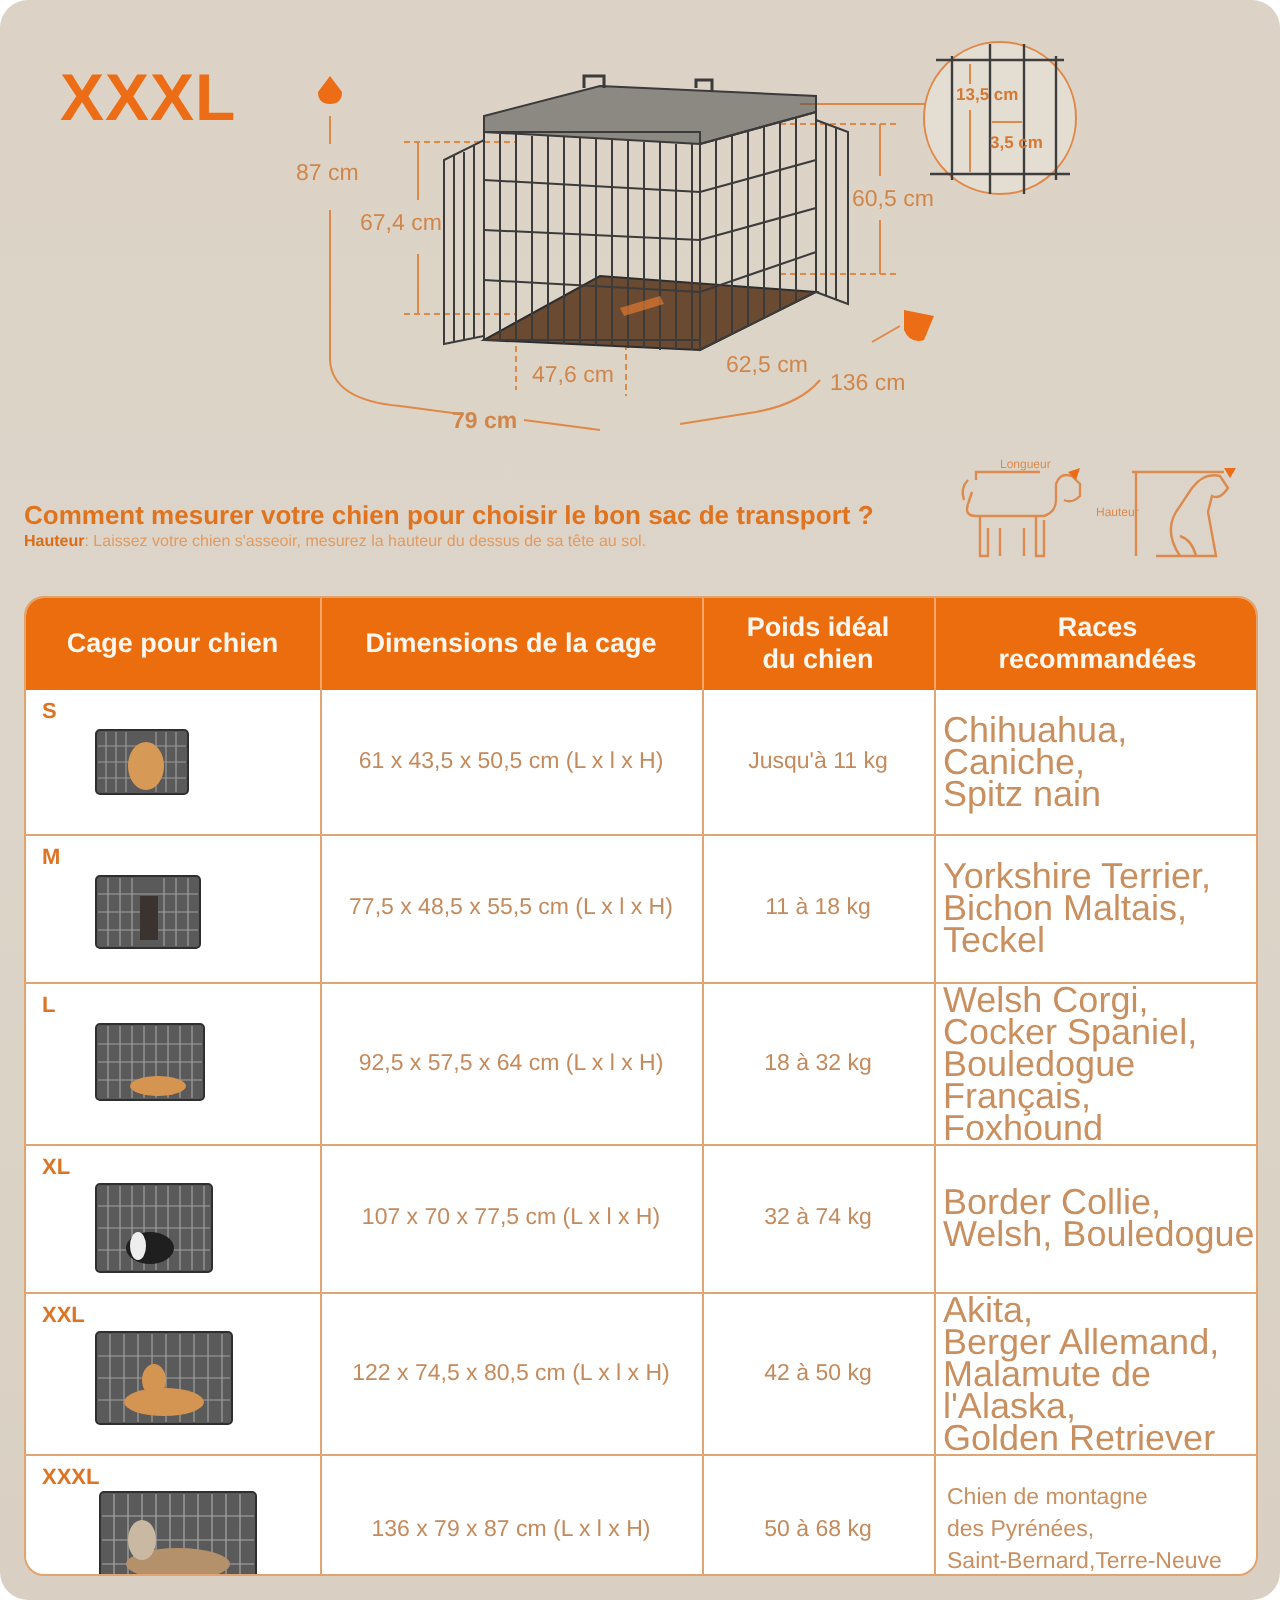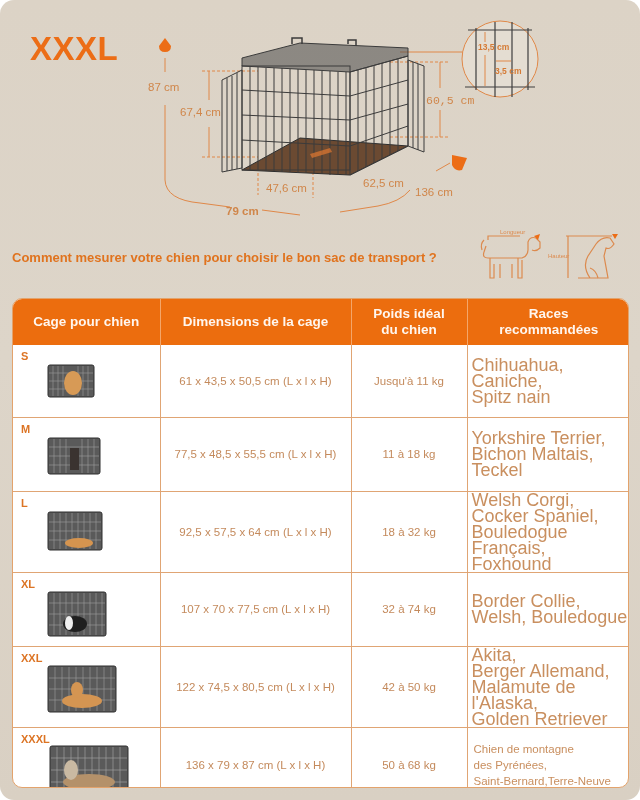--- a/index.html
+++ b/index.html
@@ -129,29 +129,32 @@
       </g>
       <g stroke="#e08848" stroke-width="1">
         <path d="M485 32 L485 42 M485 55 L485 86"></path>
         <path d="M496 61 L511 61"></path>
       </g>
     </g>
   </svg>
 
   <div class="dim-label" style="left:148px;top:81px;">87 cm</div>
   <div class="dim-label" style="left:180px;top:106px;">67,4 cm</div>
-  <div class="dim-label" style="left:426px;top:94px;font-family:Liberation Mono, monospace;">60,5 cm</div>
+  <div class="dim-label" style="left:426px;top:94px;">60,5 cm</div>
   <div class="dim-label" style="left:266px;top:182px;">47,6 cm</div>
   <div class="dim-label" style="left:363px;top:177px;">62,5 cm</div>
   <div class="dim-label" style="left:226px;top:205px;font-weight:bold;">79 cm</div>
   <div class="dim-label" style="left:415px;top:186px;">136 cm</div>
   <div class="dim-label" style="left:478px;top:42px;font-size:8.5px;font-weight:bold;color:#d57a34;">13,5 cm</div>
   <div class="dim-label" style="left:495px;top:66px;font-size:8.5px;font-weight:bold;color:#d57a34;">3,5 cm</div>
 
   <div class="guide-title">Comment mesurer votre chien pour choisir le bon sac de transport ?</div>
+  <div class="guide-line" style="top:266px;">
+    <b>Hauteur</b><span>: Laissez votre chien s'asseoir, mesurez la hauteur du dessus de sa tête au sol.</span>
+  </div>
 
   <svg class="dog-icons" width="150" height="62">
     <g stroke="#dc8a4e" stroke-width="1.2" fill="none">
       <path d="M18 18 L18 14 L50 14"></path>
       <path d="M12 28 Q10 22 14 18"></path>
       <path d="M14 30 Q12 36 18 36 L52 36 Q58 34 58 28 L58 20 Q60 14 66 16 L70 20 L70 26 Q66 30 62 28 M20 36 L20 56 L24 56 L24 42 M48 36 L48 56 L52 56 L52 38 M30 42 L30 56 M42 42 L42 56"></path>
       <path d="M14 30 L16 24"></path>
     </g>
     <path d="M64 14 L70 12 L68 18 Z" fill="#ec6d16"></path>
     <text x="30" y="12" font-size="6" fill="#dc8a4e" font-family="Liberation Sans, sans-serif">Longueur</text>

